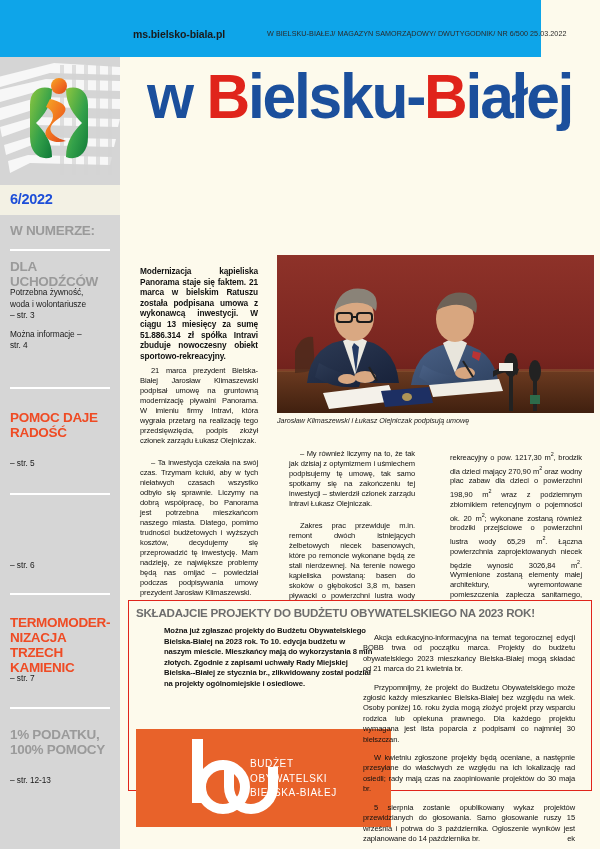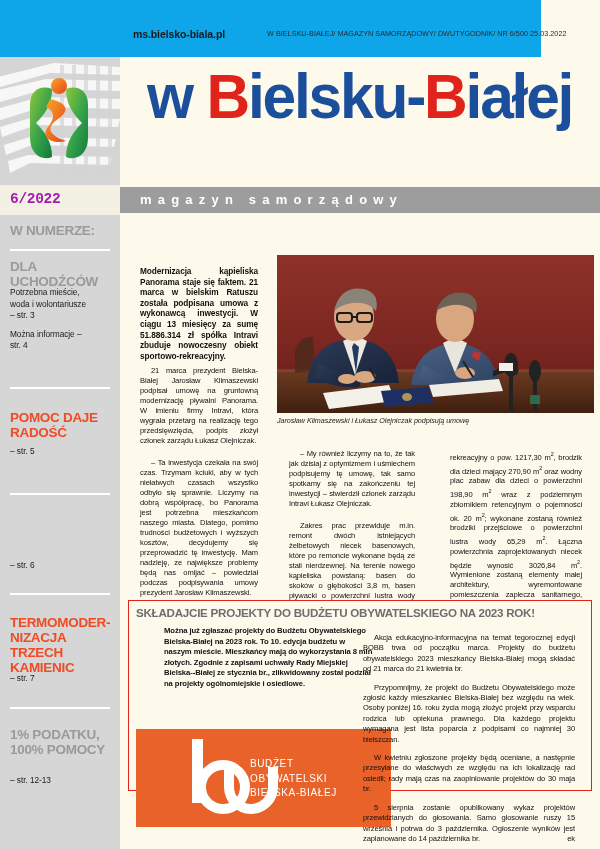--- a/index.html
+++ b/index.html
@@ -99,23 +99,22 @@
     position: absolute;
     left: 0; top: 0;
     width: 120px; height: 30px;
     background: #f3f1e4;
   }
   .issue-num {
     position: absolute;
     left: 10px; top: 6px;
     font-size: 14.5px;
     font-weight: bold;
-    color: #a21caf;
+    color: #1d4ed8;
     letter-spacing: -0.3px;
-    font-family: Liberation Mono, monospace;
   }
   .subbar-right {
     position: absolute;
     left: 120px; top: 2px;
     width: 480px; height: 26px;
     background: #9d9d9d;
   }
   .subbar-right span {
     position: absolute;
     left: 20px; top: 5px;
@@ -319,42 +318,39 @@
     </div>
     <div class="masthead-title">
       <div class="mt-text">w <span class="red">B</span>ielsku-<span class="red">B</span>iałej</div>
     </div>
   </div>
 
   <div class="subbar">
     <div class="subbar-left">
       <div class="issue-num">6/2022</div>
     </div>
-    <div class="subbar-right">
-      <span>magazyn samorządowy</span>
-    </div>
   </div>
 
   <div class="sidebar">
     <div class="sb-head" style="left:10px; top:8px;">W NUMERZE:</div>
     <div class="sb-rule" style="top:34px;"></div>
 
     <div class="sb-head" style="left:10px; top:44px; width:110px;">DLA UCHODŹCÓW</div>
     <div class="sb-body" style="left:10px; top:72px; width:104px;">
-      <div>Potrzebna mieście,</div>
+      <div>Potrzebna żywność,</div>
       <div>woda i wolontariusze</div>
       <div>– str. 3</div>
       <div style="height:7px;"></div>
       <div>Można informacje –</div>
       <div>str. 4</div>
     </div>
     <div class="sb-rule" style="top:172px;"></div>
 
     <div class="sb-head accent" style="left:10px; top:195px; width:108px;">POMOC DAJE RADOŚĆ</div>
-    <div class="sb-body" style="left:10px; top:231px; width:104px;">– str. 5</div>
+    <div class="sb-body" style="left:10px; top:243px; width:104px;">– str. 5</div>
     <div class="sb-rule" style="top:278px;"></div>
 
     <div class="sb-body" style="left:10px; top:345px; width:104px;">– str. 6</div>
     <div class="sb-rule" style="top:378px;"></div>
 
     <div class="sb-head accent" style="left:10px; top:400px; width:112px;">TERMOMODER- NIZACJA TRZECH KAMIENIC</div>
     <div class="sb-body" style="left:10px; top:458px; width:104px;">– str. 7</div>
     <div class="sb-rule" style="top:492px;"></div>
 
     <div class="sb-head" style="left:10px; top:512px; width:112px;">1% PODATKU, 100% POMOCY</div>

